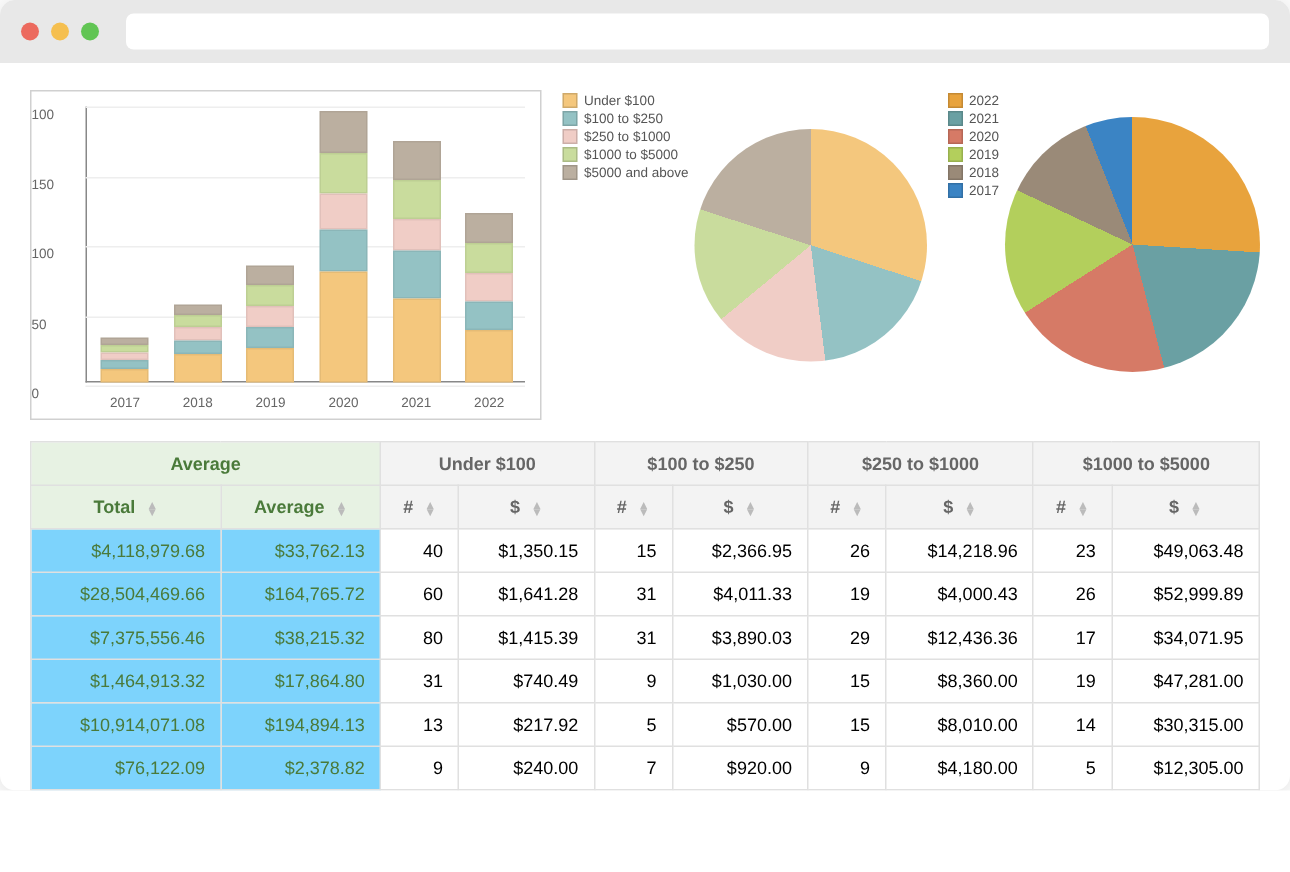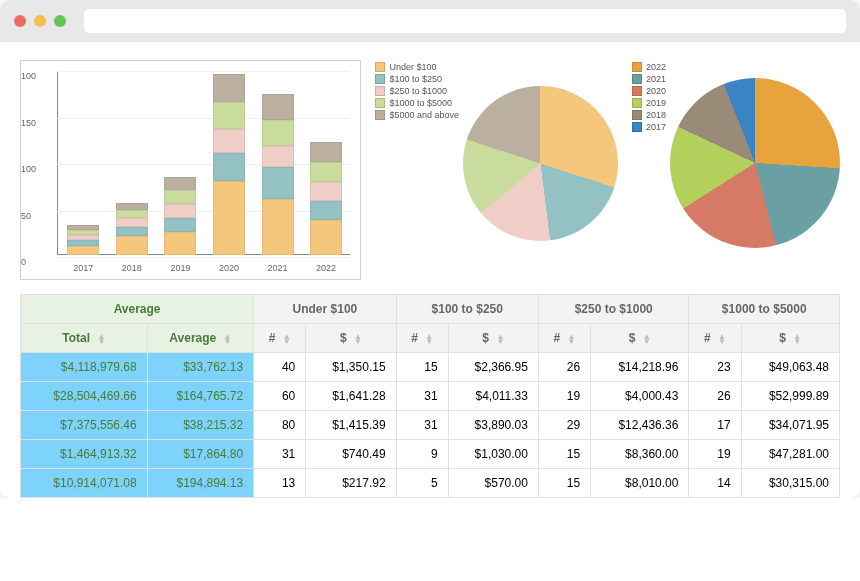--- a/index.html
+++ b/index.html
@@ -246,16 +246,28 @@
             <td class="sum">$194,894.13</td>
             <td>13</td>
             <td>$217.92</td>
             <td>5</td>
             <td>$570.00</td>
             <td>15</td>
             <td>$8,010.00</td>
             <td>14</td>
             <td>$30,315.00</td>
           </tr>
+          <tr>
+            <td class="sum">$76,122.09</td>
+            <td class="sum">$2,378.82</td>
+            <td>9</td>
+            <td>$240.00</td>
+            <td>7</td>
+            <td>$920.00</td>
+            <td>9</td>
+            <td>$4,180.00</td>
+            <td>5</td>
+            <td>$12,305.00</td>
+          </tr>
         </tbody>
     </table>
   </div>
 </div>
 
 </body></html>

